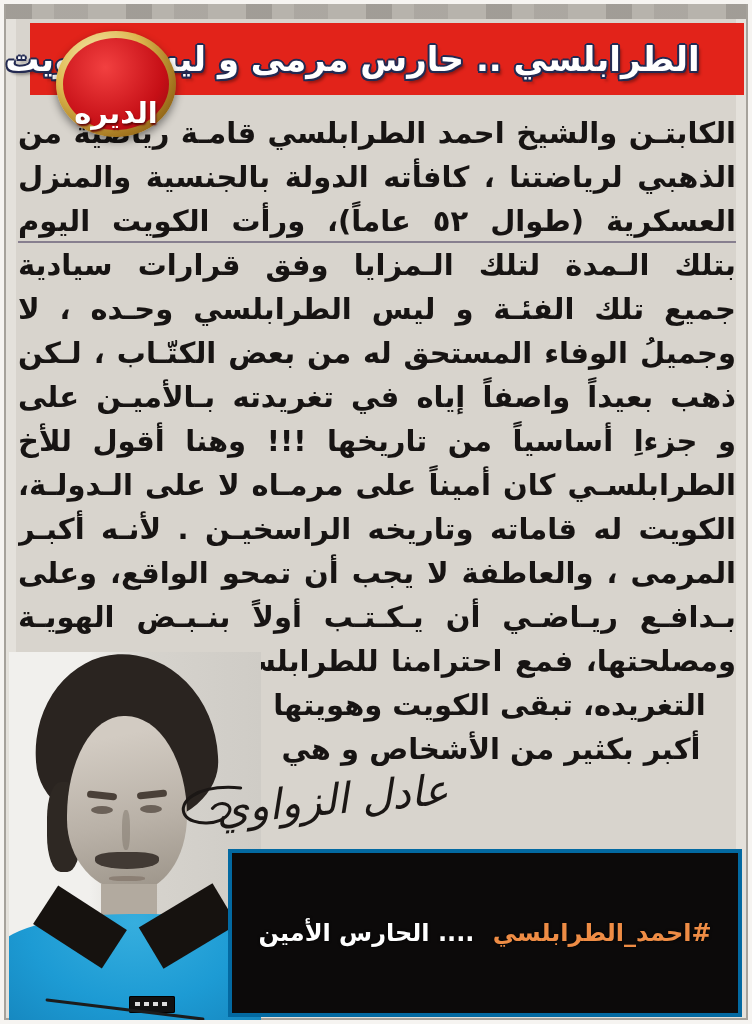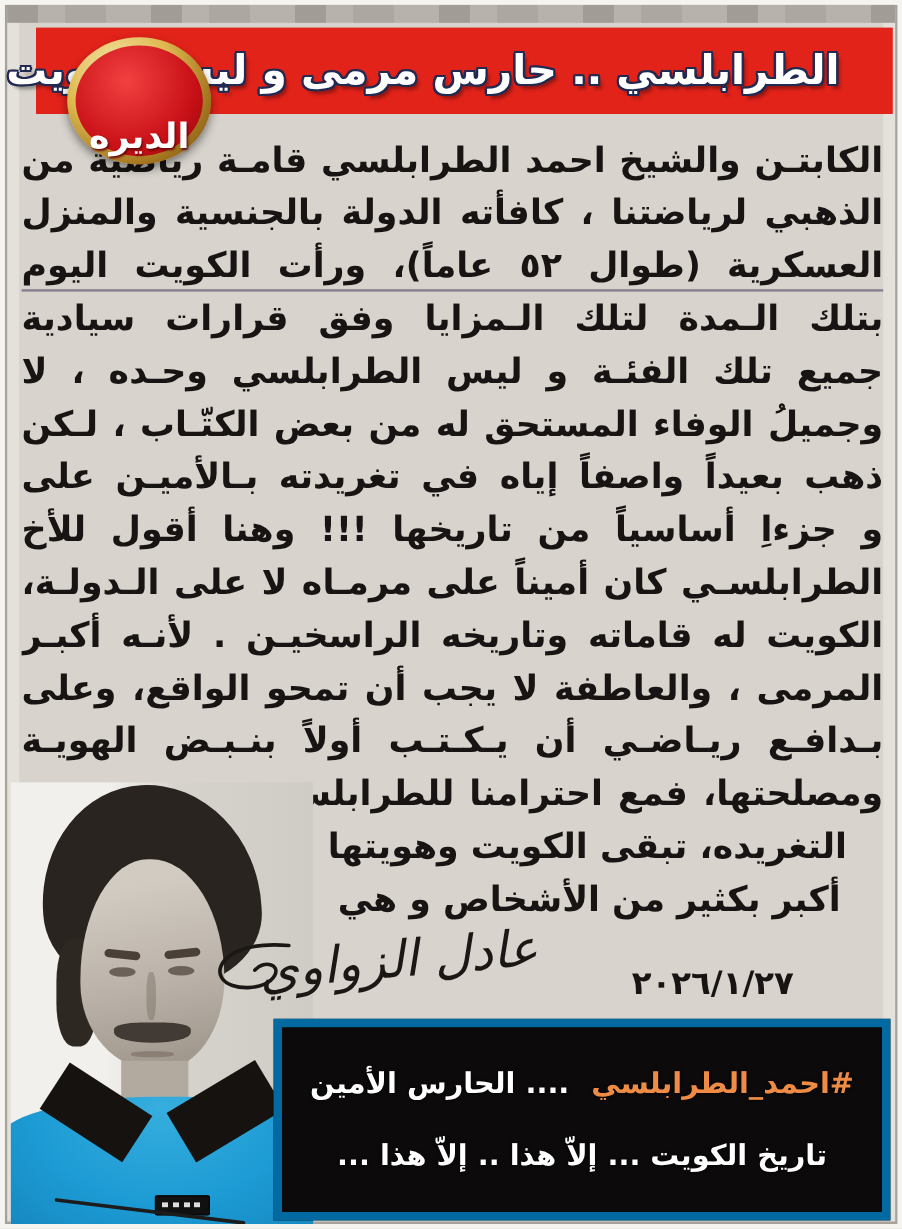--- a/index.html
+++ b/index.html
@@ -79,21 +79,21 @@
     font-style:italic;
   }
   .sig-flourish{position:absolute;left:-6px;top:14px;}
   .date{
     position:absolute;left:468px;top:800px;width:244px;z-index:2;
     text-align:center;font-size:27px;font-weight:bold;color:#171413;direction:rtl;
   }
   
   .quote-box{
     position:absolute;left:224px;top:845px;width:514px;height:168px;z-index:4;
-    box-sizing:border-box;border:7px solid #0369a1;background:#0c0a0a;
+    box-sizing:border-box;border:4px solid #0369a1;background:#0c0a0a;
     display:flex;flex-direction:column;justify-content:space-evenly;
     padding:2px 8px;
   }
   .qline{direction:rtl;text-align:center;color:#fff;font-size:24px;font-weight:bold;white-space:nowrap;
     text-shadow:0 0 3px rgba(0,0,0,.9);}
   .q-hashtag{color:#ee8c45;padding-left:10px;}
   
   .photo{
     position:absolute;left:5px;top:648px;width:252px;height:371px;z-index:1;overflow:hidden;
     background:linear-gradient(to right,#f1f0ed 0 32%,#d6d3cd 55%,#cfccc6 100%);
@@ -158,28 +158,26 @@
     <div class="line l-w3">أكبر بكثير من الأشخاص و هي صاحبـة</div>
   </div>
 
   <div class="signature">
     <svg class="sig-flourish" width="70" height="56" viewBox="0 0 70 56">
       <path d="M66,10 C20,2 2,20 8,32 C14,44 44,46 52,34 C58,25 44,20 36,28" fill="none" stroke="#1b1715" stroke-width="3" stroke-linecap="round"></path>
     </svg>
     <span>عادل الزواوي</span>
   </div>
 
-  <div class="date">٢٠٢٦/١/٢٧</div>
 
   <div class="quote-box">
     <div class="qline">
       <span class="q-hashtag">#احمد_الطرابلسي</span>
       <span>.... الحارس الأمين</span>
     </div>
-    <div class="qline">تاريخ الكويت ...  إلاّ هذا .. إلاّ هذا ...</div>
   </div>
 
   <div class="photo">
     <div class="hair"></div>
     <div class="hair-side"></div>
     <div class="face"></div>
     <div class="brow-l"></div>
     <div class="brow-r"></div>
     <div class="eye-l"></div>
     <div class="eye-r"></div>

